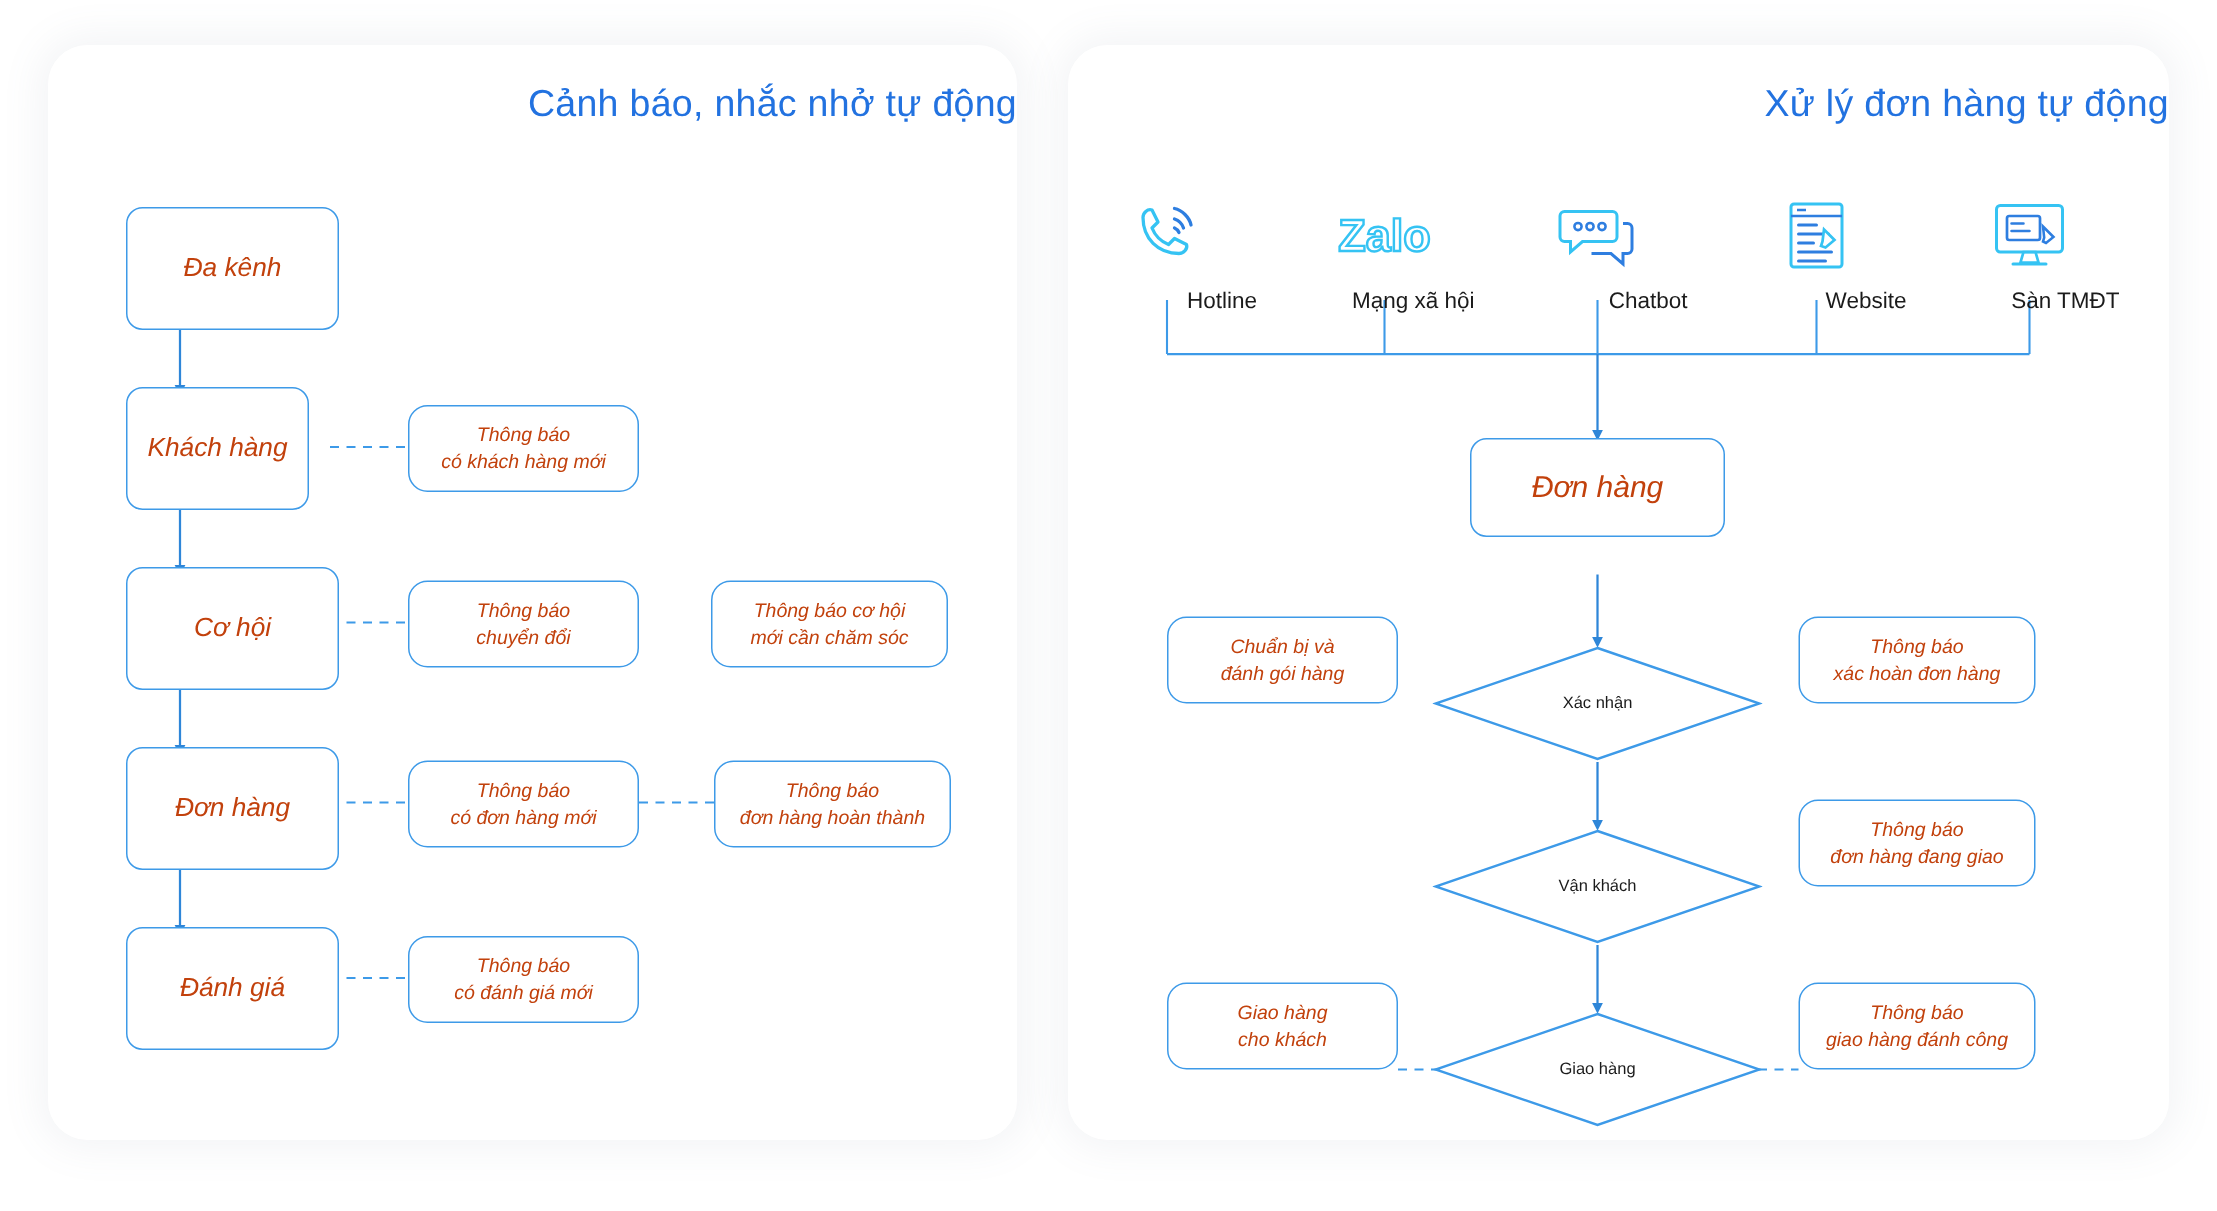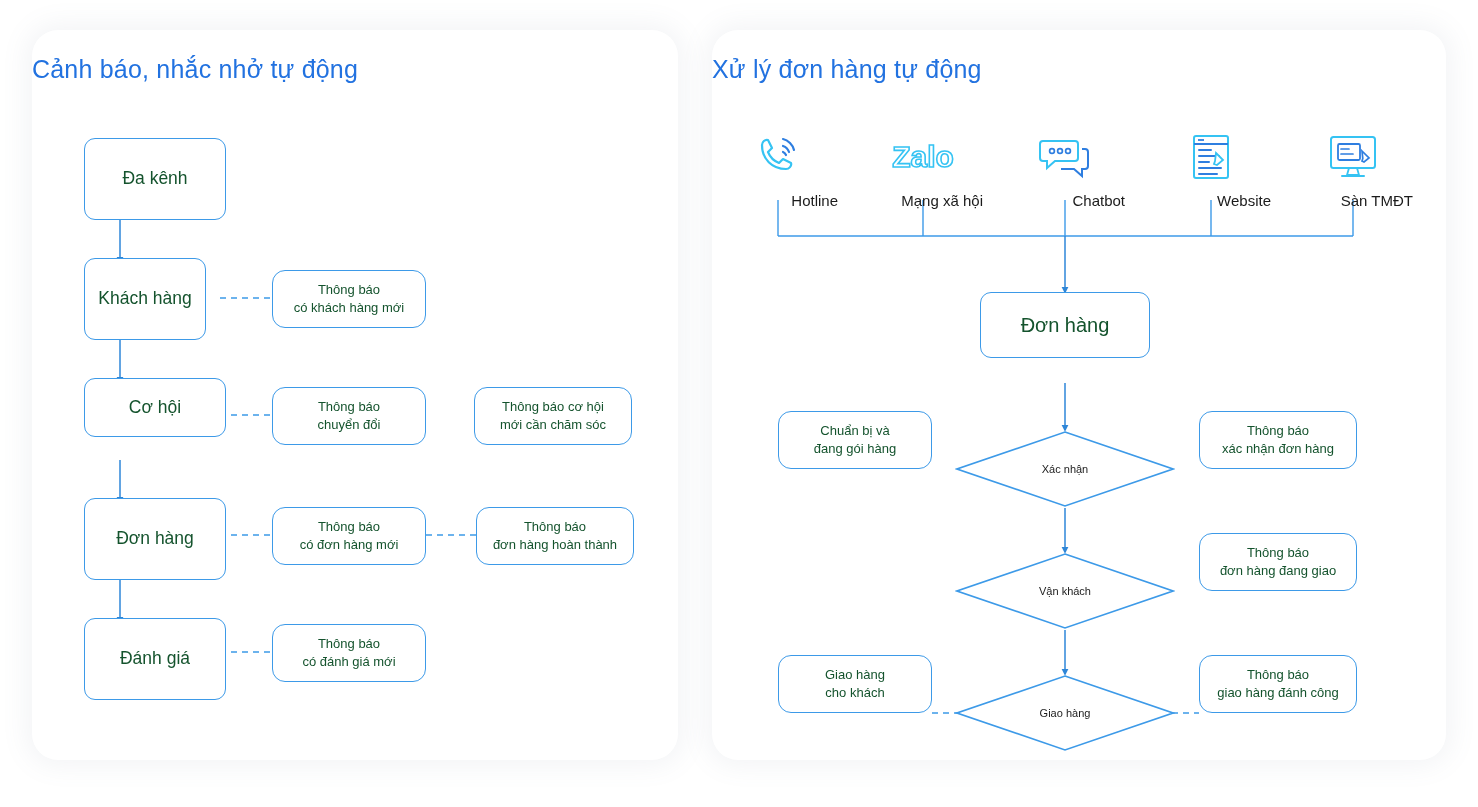--- a/index.html
+++ b/index.html
@@ -28,21 +28,21 @@
     background: #ffffff;
     border-radius: 26px;
     box-shadow: 0 0 26px 6px rgba(120,130,150,0.085);
   }
   #panel-left  { left: 32px;  top: 30px; width: 646px; height: 730px; }
   #panel-right { left: 712px; top: 30px; width: 734px; height: 730px; }
 
   .panel-title {
     position: absolute;
     left: 0; right: 0;
-    text-align: left;
+    text-align: right;
     color: #2272e0;
     font-size: 25px;
     letter-spacing: .2px;
     white-space: nowrap;
   }
   #panel-left  .panel-title { top: 25px; }
   #panel-right .panel-title { top: 25px; }
 
   
   .wires {
@@ -58,22 +58,23 @@
   .node {
     position: absolute;
     box-sizing: border-box;
     border: 1.4px solid #3d9ae8;
     border-radius: 11px;
     background: #ffffff;
     display: flex;
     align-items: center;
     justify-content: center;
     text-align: center;
-    color: #14532d;
+    color: #c2410c;
     line-height: 1.35;
+    font-style: italic;
   }
   .node.primary {
     font-size: 17.5px;
   }
   .node.note {
     font-size: 13px;
     border-color: #3d9ae8;
     border-radius: 13px;
   }
   .node .lines { padding: 0 8px; }
@@ -139,21 +140,21 @@
       <line x1="394" y1="505" x2="444" y2="505" stroke="#3d9ae8" stroke-width="1.4" stroke-dasharray="6 5"></line>
       <line x1="188" y1="622" x2="240" y2="622" stroke="#3d9ae8" stroke-width="1.4" stroke-dasharray="6 5"></line>
     </svg>
 
     <div class="node primary" style="left:52px; top:108px; width:142px; height:82px;">
       <span>Đa kênh</span>
     </div>
     <div class="node primary" style="left:52px; top:228px; width:122px; height:82px;">
       <span>Khách hàng</span>
     </div>
-    <div class="node primary" style="left:52px; top:348px; width:142px; height:59px;">
+    <div class="node primary" style="left:52px; top:348px; width:142px; height:82px;">
       <span>Cơ hội</span>
     </div>
     <div class="node primary" style="left:52px; top:468px; width:142px; height:82px;">
       <span>Đơn hàng</span>
     </div>
     <div class="node primary" style="left:52px; top:588px; width:142px; height:82px;">
       <span>Đánh giá</span>
     </div>
 
     <div class="node note" style="left:240px; top:240px; width:154px; height:58px;">
@@ -290,35 +291,35 @@
       <div class="cap">Sàn TMĐT</div>
     </div>
 
     <div class="node primary" style="left:268px; top:262px; width:170px; height:66px; font-size:20px;">
       <span>Đơn hàng</span>
     </div>
 
     <div class="node note" style="left:66px; top:381px; width:154px; height:58px;">
       <span class="lines">
         <span>Chuẩn bị và</span>
-        <span class="l2">đang gói hàng</span>
+        <span class="l2">đánh gói hàng</span>
       </span>
     </div>
 
     <div class="diamond" style="left:243px; top:400px; width:220px; height:78px;">
       <svg width="220" height="78" viewBox="0 0 220 78">
         <polygon points="110,2 218,39 110,76 2,39" fill="#ffffff" stroke="#3d9ae8" stroke-width="1.6"></polygon>
       </svg>
       <span>Xác nhận</span>
     </div>
 
     <div class="node note" style="left:487px; top:381px; width:158px; height:58px;">
       <span class="lines">
         <span>Thông báo</span>
-        <span class="l2">xác nhận đơn hàng</span>
+        <span class="l2">xác hoàn đơn hàng</span>
       </span>
     </div>
 
 
     <div class="diamond" style="left:243px; top:522px; width:220px; height:78px;">
       <svg width="220" height="78" viewBox="0 0 220 78">
         <polygon points="110,2 218,39 110,76 2,39" fill="#ffffff" stroke="#3d9ae8" stroke-width="1.6"></polygon>
       </svg>
       <span>Vận khách</span>
     </div>

